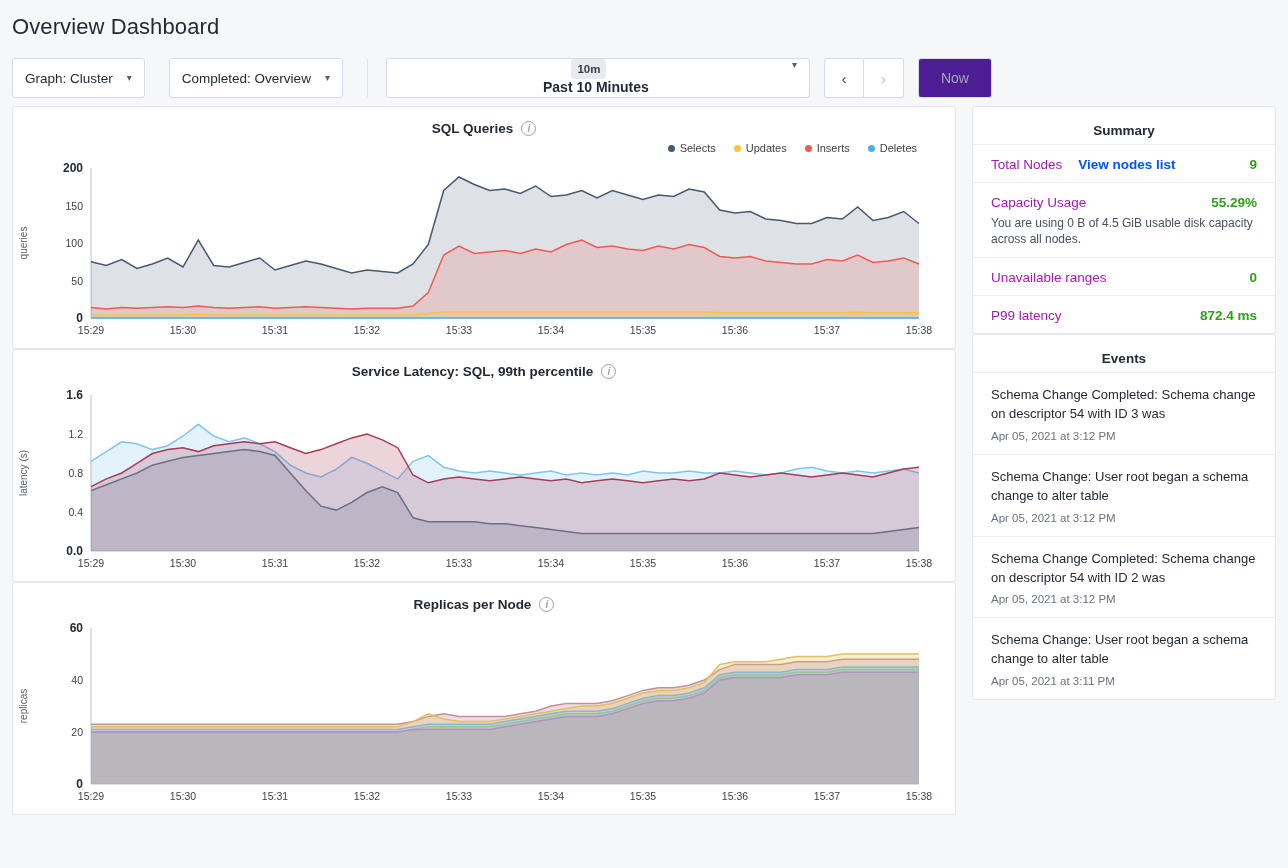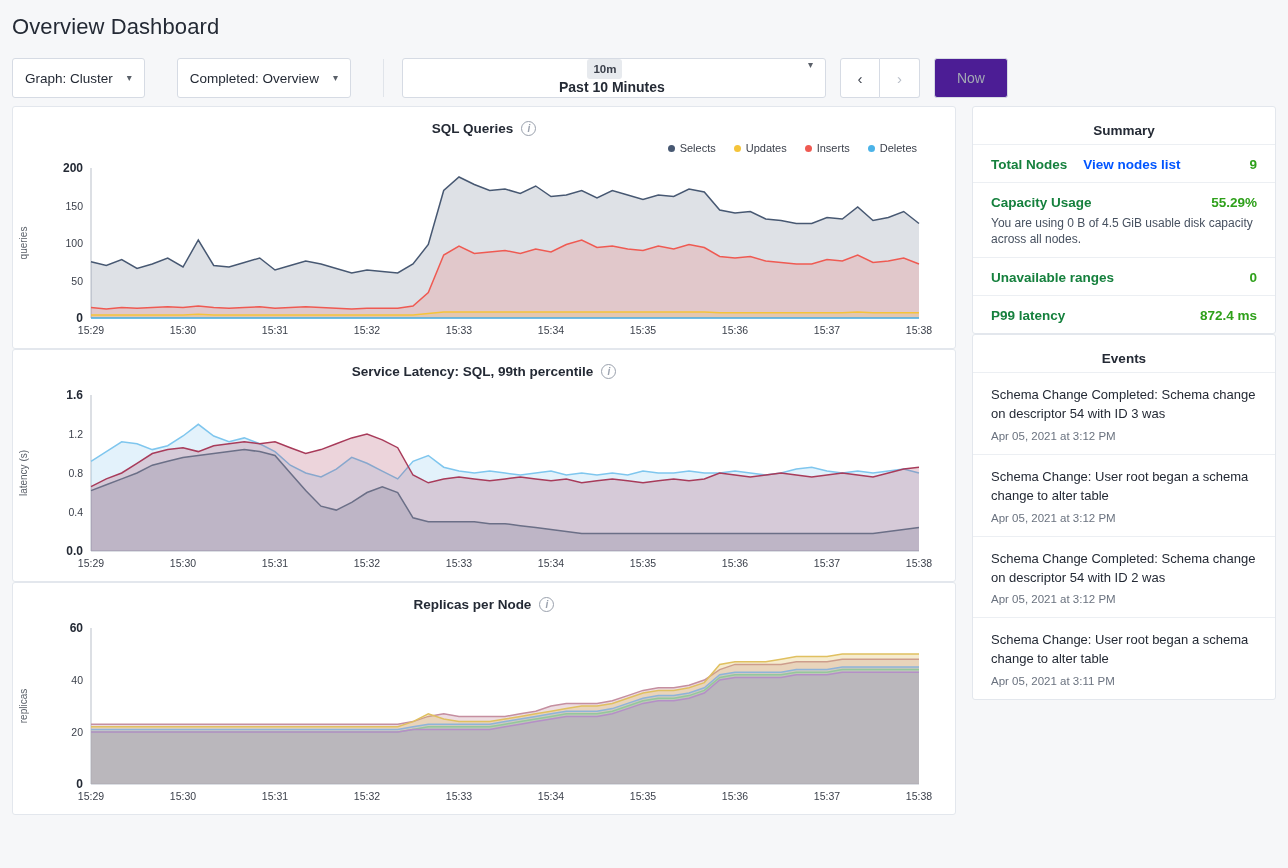--- a/index.html
+++ b/index.html
@@ -33,21 +33,21 @@
     height: 40px;
     border: 1px solid #d6dbe4;
     border-radius: 3px;
     background: #fff;
     display: flex;
     align-items: center;
     padding: 0 12px;
     font-size: 13.5px;
     color: #242a35;
     cursor: pointer;
-    margin-right: 32px;
+    margin-right: 24px;
     white-space: nowrap;
   }
   .dropdown .caret {
     margin-left: 14px;
     color: #5a6069;
     font-size: 10px;
     line-height: 1;
   }
   .divider-v {
     width: 1px;
@@ -184,21 +184,21 @@
     padding: 12px 18px 10px;
     border-top: 1px solid #eceff3;
   }
   .sum-row:first-of-type { border-top: 1px solid #eceff3; }
   .sum-head {
     display: flex;
     justify-content: space-between;
     align-items: baseline;
     gap: 8px;
   }
-  .sum-label { font-size: 13.5px; font-weight: bold; color: #15803d; }
+  .sum-label { font-size: 13.5px; font-weight: normal; color: #a21caf; }
   .sum-link {
     font-size: 13.5px; font-weight: bold; color: #0055ff; cursor: pointer;
     margin-left: 8px; margin-right: auto;
   }
   .sum-value { font-size: 13.5px; font-weight: bold; color: #2ea01a; }
   .sum-desc {
     font-size: 12px;
     color: #475160;
     margin-top: 5px;
     line-height: 1.35;

